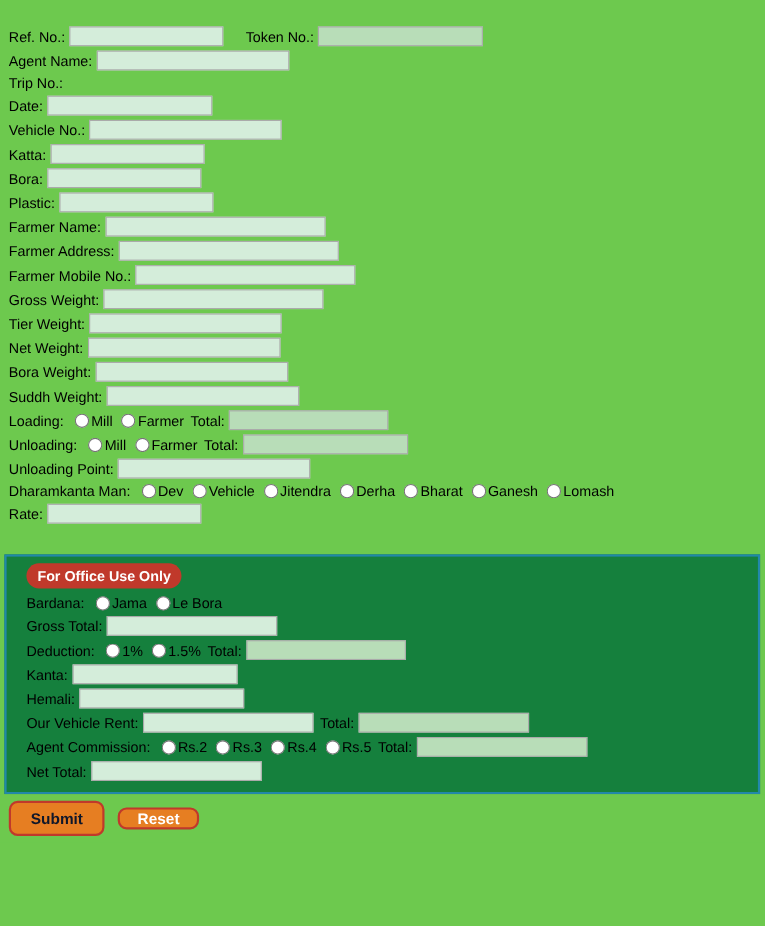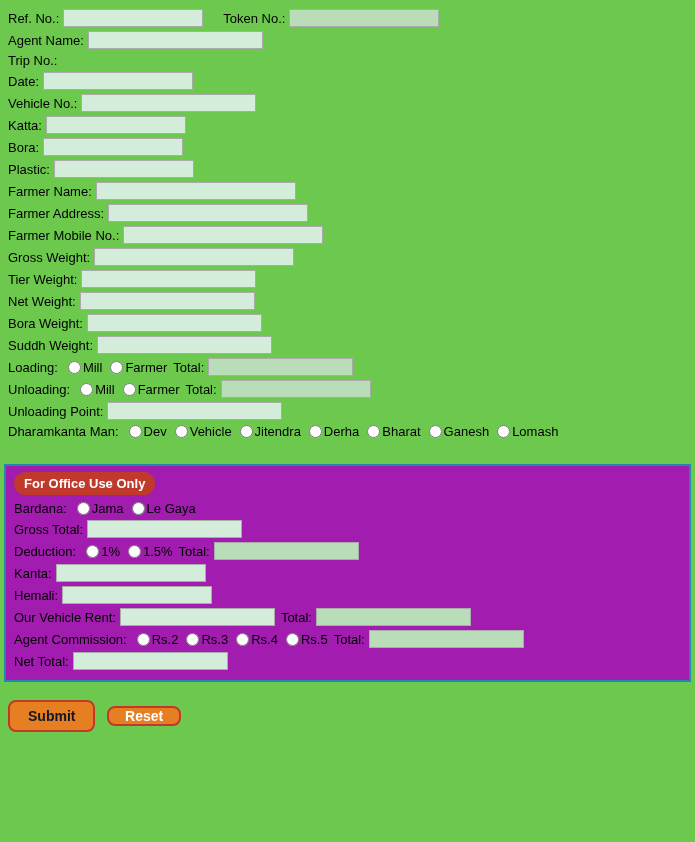--- a/index.html
+++ b/index.html
@@ -6,27 +6,27 @@
     body {
       background-color: #6dc94e;
       font-family: Arial, sans-serif;
       font-size: 13px;
       color: #000;
       width: 695px;
       min-height: 842px;
     }
     .main-section {
       background-color: #6dc94e;
-      padding: 9px 8px;
+      padding: 24px 8px;
     }
     .office-section {
-      background-color: #a21caf;
+      background-color: #15803d;
       border: 2px solid #2288aa;
-      margin: 12px 4px;
-      padding: 6px 8px;
+      margin: 0 4px;
+      padding: 6px 18px;
     }
     .form-row {
       display: flex;
       align-items: center;
       margin-bottom: 4px;
       flex-wrap: wrap;
     }
     .form-label {
       white-space: nowrap;
       margin-right: 4px;
@@ -220,34 +220,38 @@
       <span class="radio-label">Derha</span>
       <input type="radio" name="dharamkanta" value="Bharat" style="">
       <span class="radio-label">Bharat</span>
       <input type="radio" name="dharamkanta" value="Ganesh" style="">
       <span class="radio-label">Ganesh</span>
       <input type="radio" name="dharamkanta" value="Lomash" style="">
       <span class="radio-label">Lomash</span>
     </div>
   </div>
 
+  <div class="form-row">
+    <span class="form-label">Rate:</span>
+    <input type="text" class="short" style="">
+  </div>
 
 </div>
 
 <div class="office-section">
   <div>
     <span class="office-use-btn">For Office Use Only</span>
   </div>
 
   <div class="form-row">
     <span class="form-label">Bardana:</span>
     <input type="radio" name="bardana" value="Jama" style="">
     <span class="radio-label">Jama</span>
     <input type="radio" name="bardana" value="Le Gaya" style="">
-    <span class="radio-label">Le Gaya</span>
+    <span class="radio-label">Le Bora</span>
   </div>
 
   <div class="form-row">
     <span class="form-label">Gross Total:</span>
     <input type="text" class="gross-total" style="">
   </div>
 
   <div class="form-row">
     <span class="form-label">Deduction:</span>
     <input type="radio" name="deduction" value="1%" style="">

